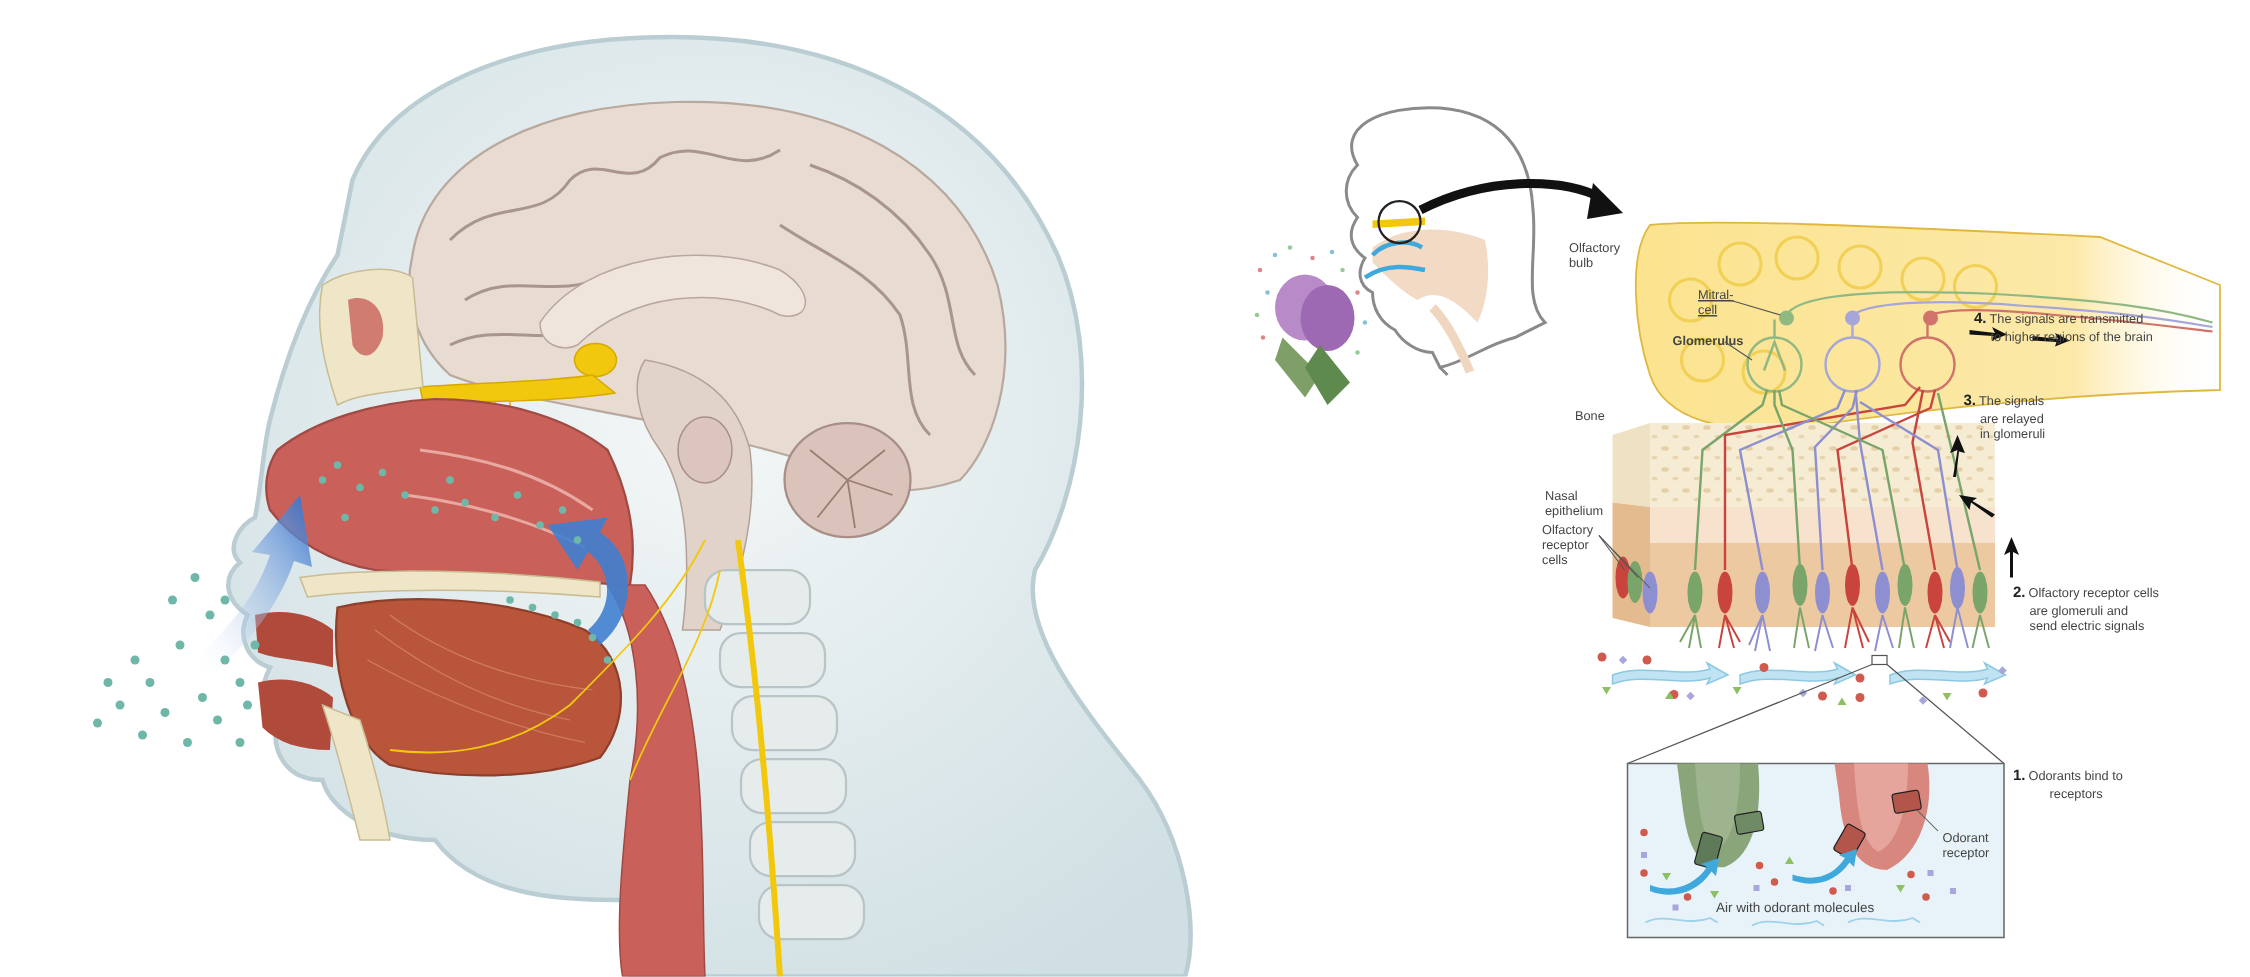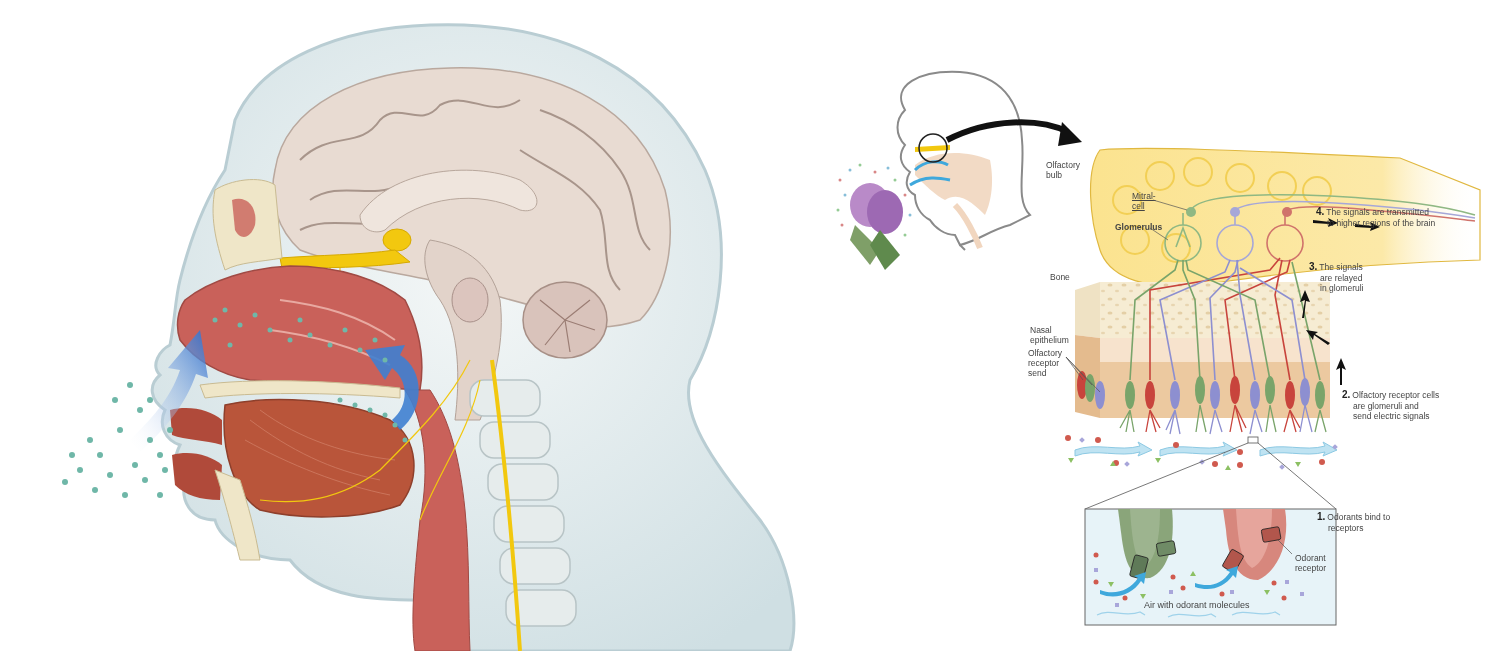--- a/index.html
+++ b/index.html
@@ -372,29 +372,29 @@
 </div>
 <div class="lbl" style="left:315px;top:222px;font-weight:bold;">Glomerulus</div>
 <div class="lbl" style="left:250px;top:272px;">Bone</div>
 <div class="lbl" style="left:230px;top:314px;margin-top:11px;">
   <span>Nasal</span><br>
   <span>epithelium</span>
 </div>
 <div class="lbl" style="left:228px;top:348px;">
   <span>Olfactory</span><br>
   <span>receptor</span><br>
-  <span>send</span>
+  <span>cells</span>
 </div>
 <div class="lbl" style="left:495px;top:553px;">
   <span>Odorant</span><br>
   <span>receptor</span>
 </div>
 <div class="lbl" style="left:344px;top:600px;font-size:9px;">Air with odorant molecules</div>
 
-<div class="step" style="left:517px;top:512px;">
+<div class="step" style="left:542px;top:512px;text-align:center;">
   <span class="ln"><b>1.</b><span>Odorants bind to</span></span>
   <span class="ln">receptors</span>
 </div>
 <div class="step" style="left:542px;top:390px;">
   <span class="ln"><b>2.</b><span>Olfactory receptor cells</span></span>
   <span class="ln">are glomeruli and</span>
   <span class="ln">send electric signals</span>
 </div>
 <div class="step" style="left:509px;top:262px;">
   <span class="ln"><b>3.</b><span>The signals</span></span>

